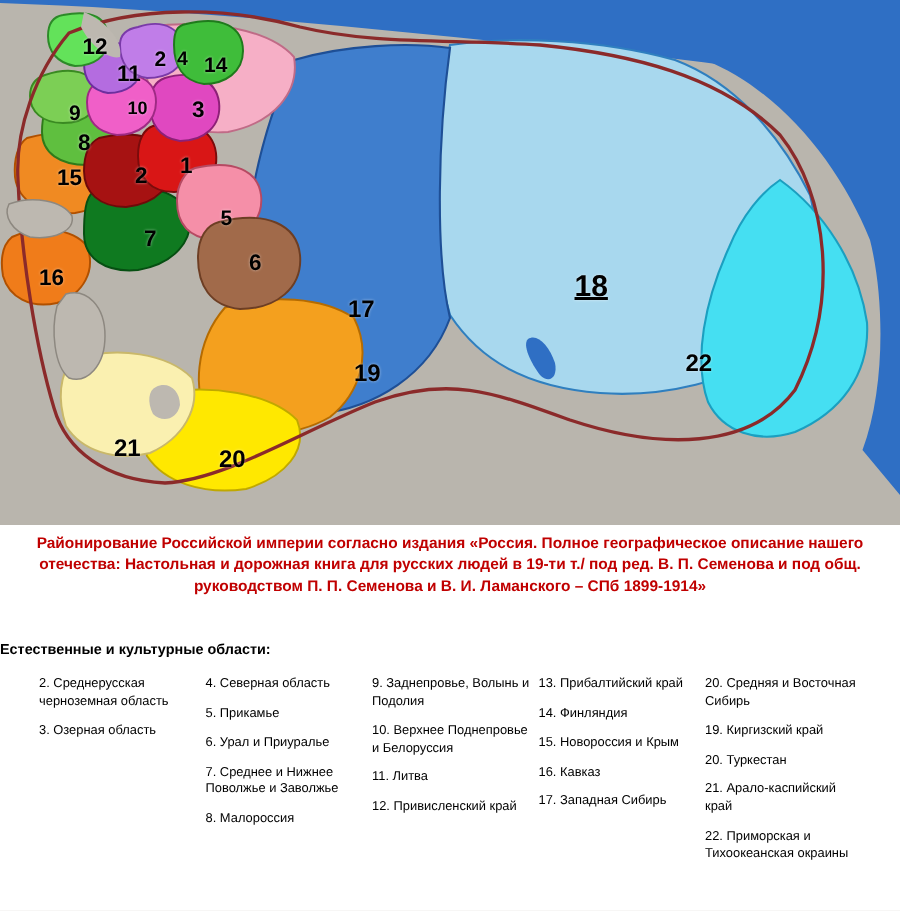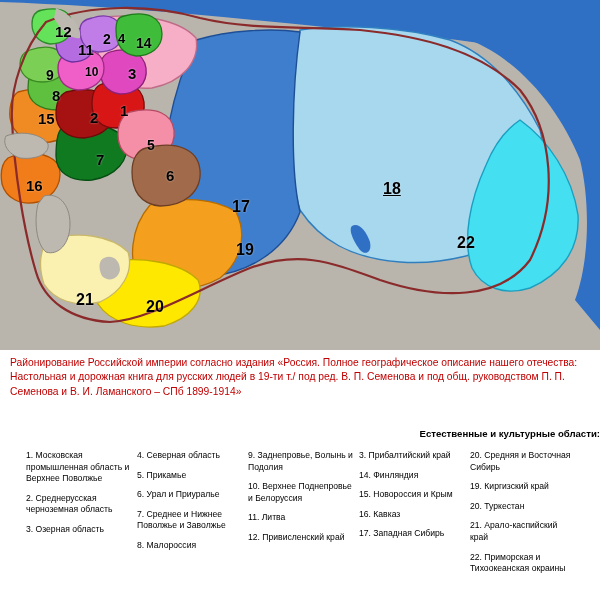--- a/index.html
+++ b/index.html
@@ -42,33 +42,33 @@
   }
   
   #caption {
     position: absolute;
     left: 0;
     top: 352px;
     width: 600px;
     height: 72px;
     box-sizing: border-box;
     padding: 4px 10px 0 10px;
-    text-align: left;
+    text-align: center;
     color: #c00000;
-    font-weight: normal;
+    font-weight: bold;
     font-size: 10.3px;
     line-height: 14.4px;
   }
   
   #legend-title {
     position: absolute;
     left: 0;
     top: 428px;
     width: 600px;
-    text-align: right;
+    text-align: left;
     font-weight: bold;
     font-size: 9.6px;
     color: #000000;
   }
   #legend {
     position: absolute;
     left: 26px;
     top: 450px;
     width: 556px;
     display: flex;
@@ -168,53 +168,52 @@
         <div class="region-num" style="left: 52px; top: 88px; font-size: 15px;">8</div>
         <div class="region-num" style="left: 46px; top: 68px; font-size: 14px;">9</div>
         <div class="region-num" style="left: 85px; top: 66px; font-size: 12px;">10</div>
         <div class="region-num" style="left: 78px; top: 42px; font-size: 15px;">11</div>
         <div class="region-num" style="left: 55px; top: 24px; font-size: 15px;">12</div>
         <div class="region-num" style="left: 103px; top: 32px; font-size: 14px;">2</div>
         <div class="region-num" style="left: 136px; top: 36px; font-size: 14px;">14</div>
         <div class="region-num" style="left: 38px; top: 111px; font-size: 15px;">15</div>
         <div class="region-num" style="left: 26px; top: 178px; font-size: 15px;">16</div>
         <div class="region-num" style="left: 232px; top: 199px; font-size: 16px;">17</div>
-        <div class="region-num" style="left: 383px; top: 181px; font-size: 16px; text-decoration: underline;">18</div>
+        <div class="region-num" style="left: 383px; top: 181px; font-size: 20px; text-decoration: underline;">18</div>
         <div class="region-num" style="left: 196px; top: 242px; font-size: 16px; margin-left: 40px;">19</div>
         <div class="region-num" style="left: 146px; top: 299px; font-size: 16px;">20</div>
         <div class="region-num" style="left: 76px; top: 276px; font-size: 16px; margin-top: 16px;">21</div>
         <div class="region-num" style="left: 457px; top: 235px; font-size: 16px; text-align: right;">22</div>
       </div>
   </div>
 
   <div id="caption">Районирование Российской империи согласно издания «Россия. Полное географическое описание нашего отечества: Настольная и дорожная книга для русских людей в 19-ти т./ под ред. В. П. Семенова и под общ. руководством П. П. Семенова и В. И. Ламанского – СПб 1899-1914»</div>
 
   <div id="legend-title">Естественные и культурные области:</div>
 
   <div id="legend">
       <div class="legend-col">
-        <div class="legend-item">1. Московская промышленная область и Верхнее Поволжье</div>
         <div class="legend-item">2. Среднерусская черноземная область</div>
         <div class="legend-item">3. Озерная область</div>
       </div>
       <div class="legend-col">
         <div class="legend-item">4. Северная область</div>
         <div class="legend-item">5. Прикамье</div>
         <div class="legend-item">6. Урал и Приуралье</div>
         <div class="legend-item">7. Среднее и Нижнее Поволжье и Заволжье</div>
         <div class="legend-item">8. Малороссия</div>
       </div>
       <div class="legend-col">
         <div class="legend-item">9. Заднепровье, Волынь и Подолия</div>
         <div class="legend-item">10. Верхнее Поднепровье и Белоруссия</div>
         <div class="legend-item">11. Литва</div>
         <div class="legend-item">12. Привисленский край</div>
       </div>
       <div class="legend-col">
-        <div class="legend-item">3. Прибалтийский край</div>
+        <div class="legend-item">13. Прибалтийский край</div>
         <div class="legend-item">14. Финляндия</div>
         <div class="legend-item">15. Новороссия и Крым</div>
         <div class="legend-item">16. Кавказ</div>
         <div class="legend-item">17. Западная Сибирь</div>
       </div>
       <div class="legend-col">
         <div class="legend-item">20. Средняя и Восточная Сибирь</div>
         <div class="legend-item">19. Киргизский край</div>
         <div class="legend-item">20. Туркестан</div>
         <div class="legend-item">21. Арало-каспийский край</div>

